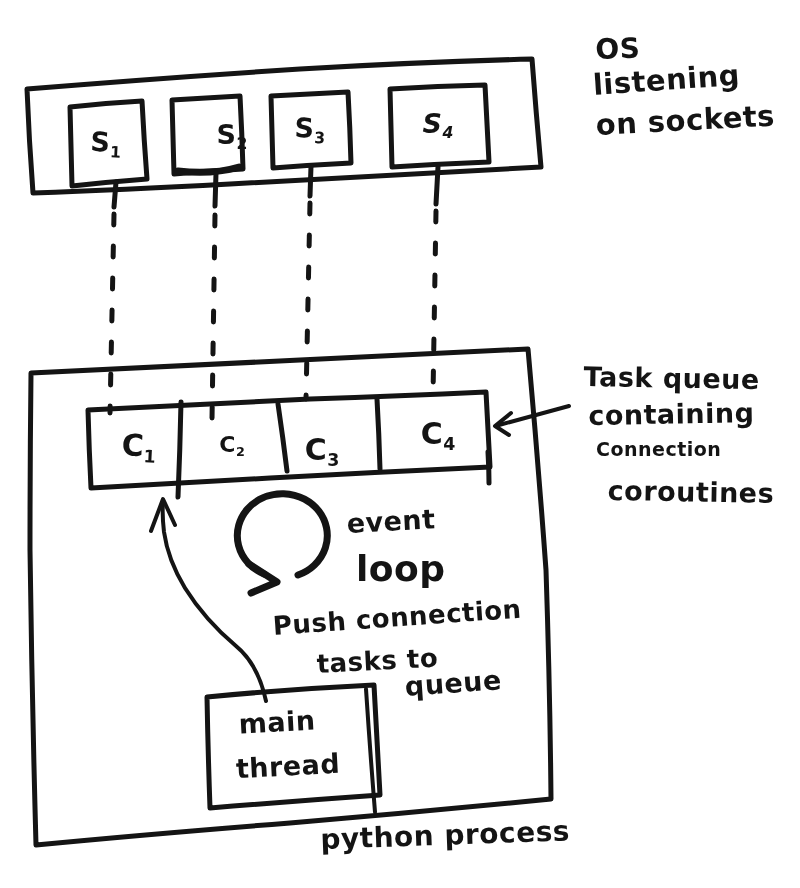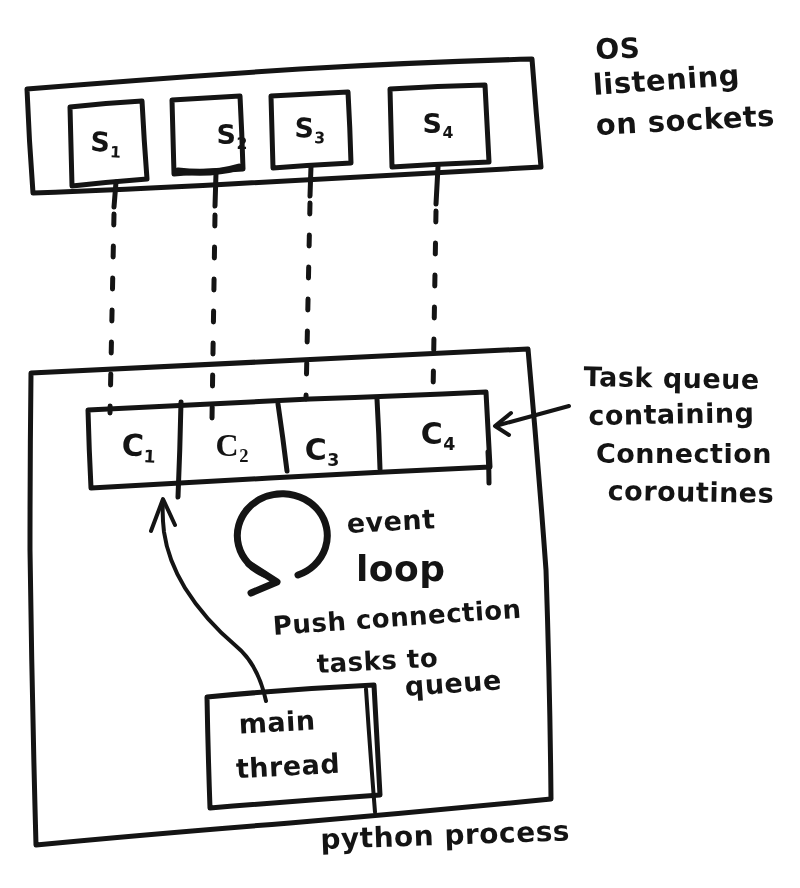--- a/index.html
+++ b/index.html
@@ -126,40 +126,40 @@
 
   <div class="label center" style="left:106px; top:142px; font-size:27px; --r:3deg;">
     <span>S</span><sub>1</sub>
   </div>
   <div class="label center" style="left:206px; top:134px; font-size:27px;margin-left:26px; --r:0deg;">
     <span>S</span><sub>2</sub>
   </div>
   <div class="label center" style="left:310px; top:128px; font-size:27px; --r:2deg;">
     <span>S</span><sub>3</sub>
   </div>
-  <div class="label center" style="left:438px; top:123px; font-size:27px; --r:0deg;">
+  <div class="label center" style="left:438px; top:123px; font-size:27px;font-style:italic; --r:0deg;">
     <span>S</span><sub>4</sub>
   </div>
 
   <div class="label center" style="left:139px; top:446px; font-size:30px; --r:3deg;">
     <span>C</span><sub>1</sub>
   </div>
-  <div class="label center" style="left:232px; top:445px; font-size:32px;font-family:Liberation Serif, serif; --r:0deg;">
+  <div class="label center" style="left:232px; top:445px; font-size:22px; --r:0deg;">
     <span>C</span><sub>2</sub>
   </div>
   <div class="label center" style="left:322px; top:450px; font-size:30px; --r:0deg;">
     <span>C</span><sub>3</sub>
   </div>
   <div class="label center" style="left:438px; top:434px; font-size:30px; --r:0deg;">
     <span>C</span><sub>4</sub>
   </div>
 
   <div class="label" style="left:584px; top:363px; font-size:27px; --r:1deg;">Task queue</div>
   <div class="label" style="left:588px; top:402px; font-size:27px; --r:-1deg;">containing</div>
-  <div class="label" style="left:596px; top:440px; font-size:27px; --r:0deg;">Connection</div>
+  <div class="label" style="left:596px; top:440px; font-size:19px; --r:0deg;">Connection</div>
   <div class="label" style="left:608px; top:477px; font-size:27px; --r:1deg;">coroutines</div>
 
   <div class="label" style="left:346px; top:510px; font-size:27px; --r:-3deg;">event</div>
   <div class="label" style="left:356px; top:551px; font-size:36px; --r:0deg;">loop</div>
 
   <div class="label" style="left:272px; top:613px; font-size:26px; --r:-4deg;">Push connection</div>
   <div class="label" style="left:316px; top:651px; font-size:26px; --r:-3deg;">tasks to</div>
   <div class="label" style="left:404px; top:673px; font-size:27px; --r:-4deg;">queue</div>
 
   <div class="label center" style="left:277px; top:722px; font-size:27px; --r:-3deg;">main</div>

